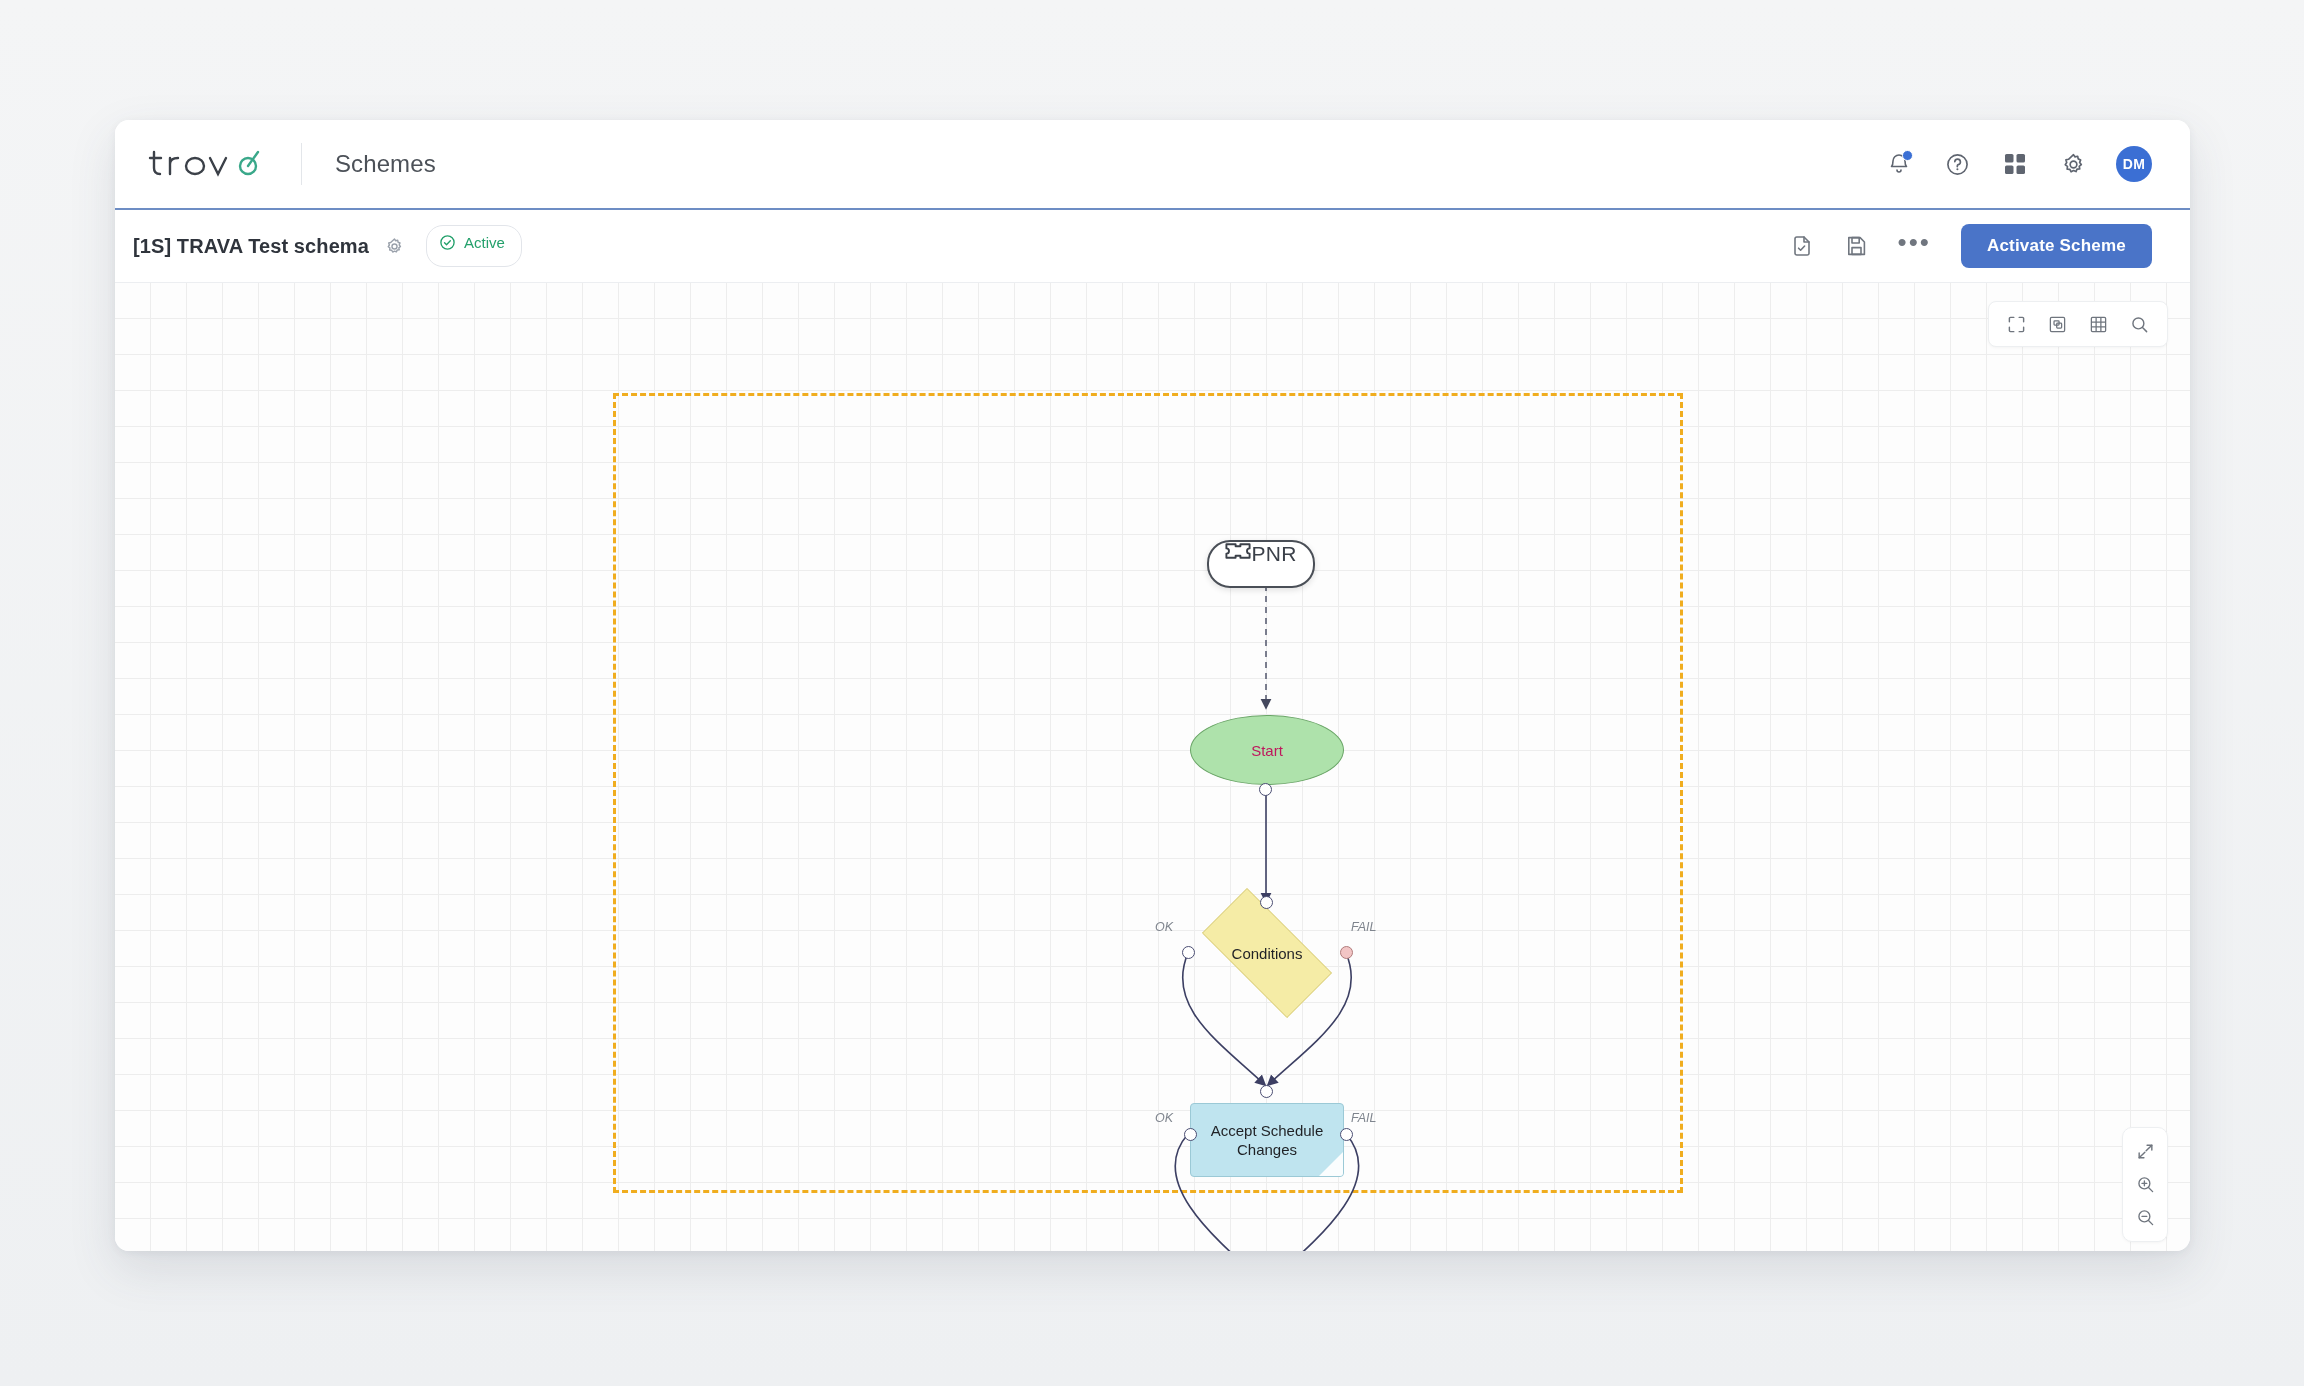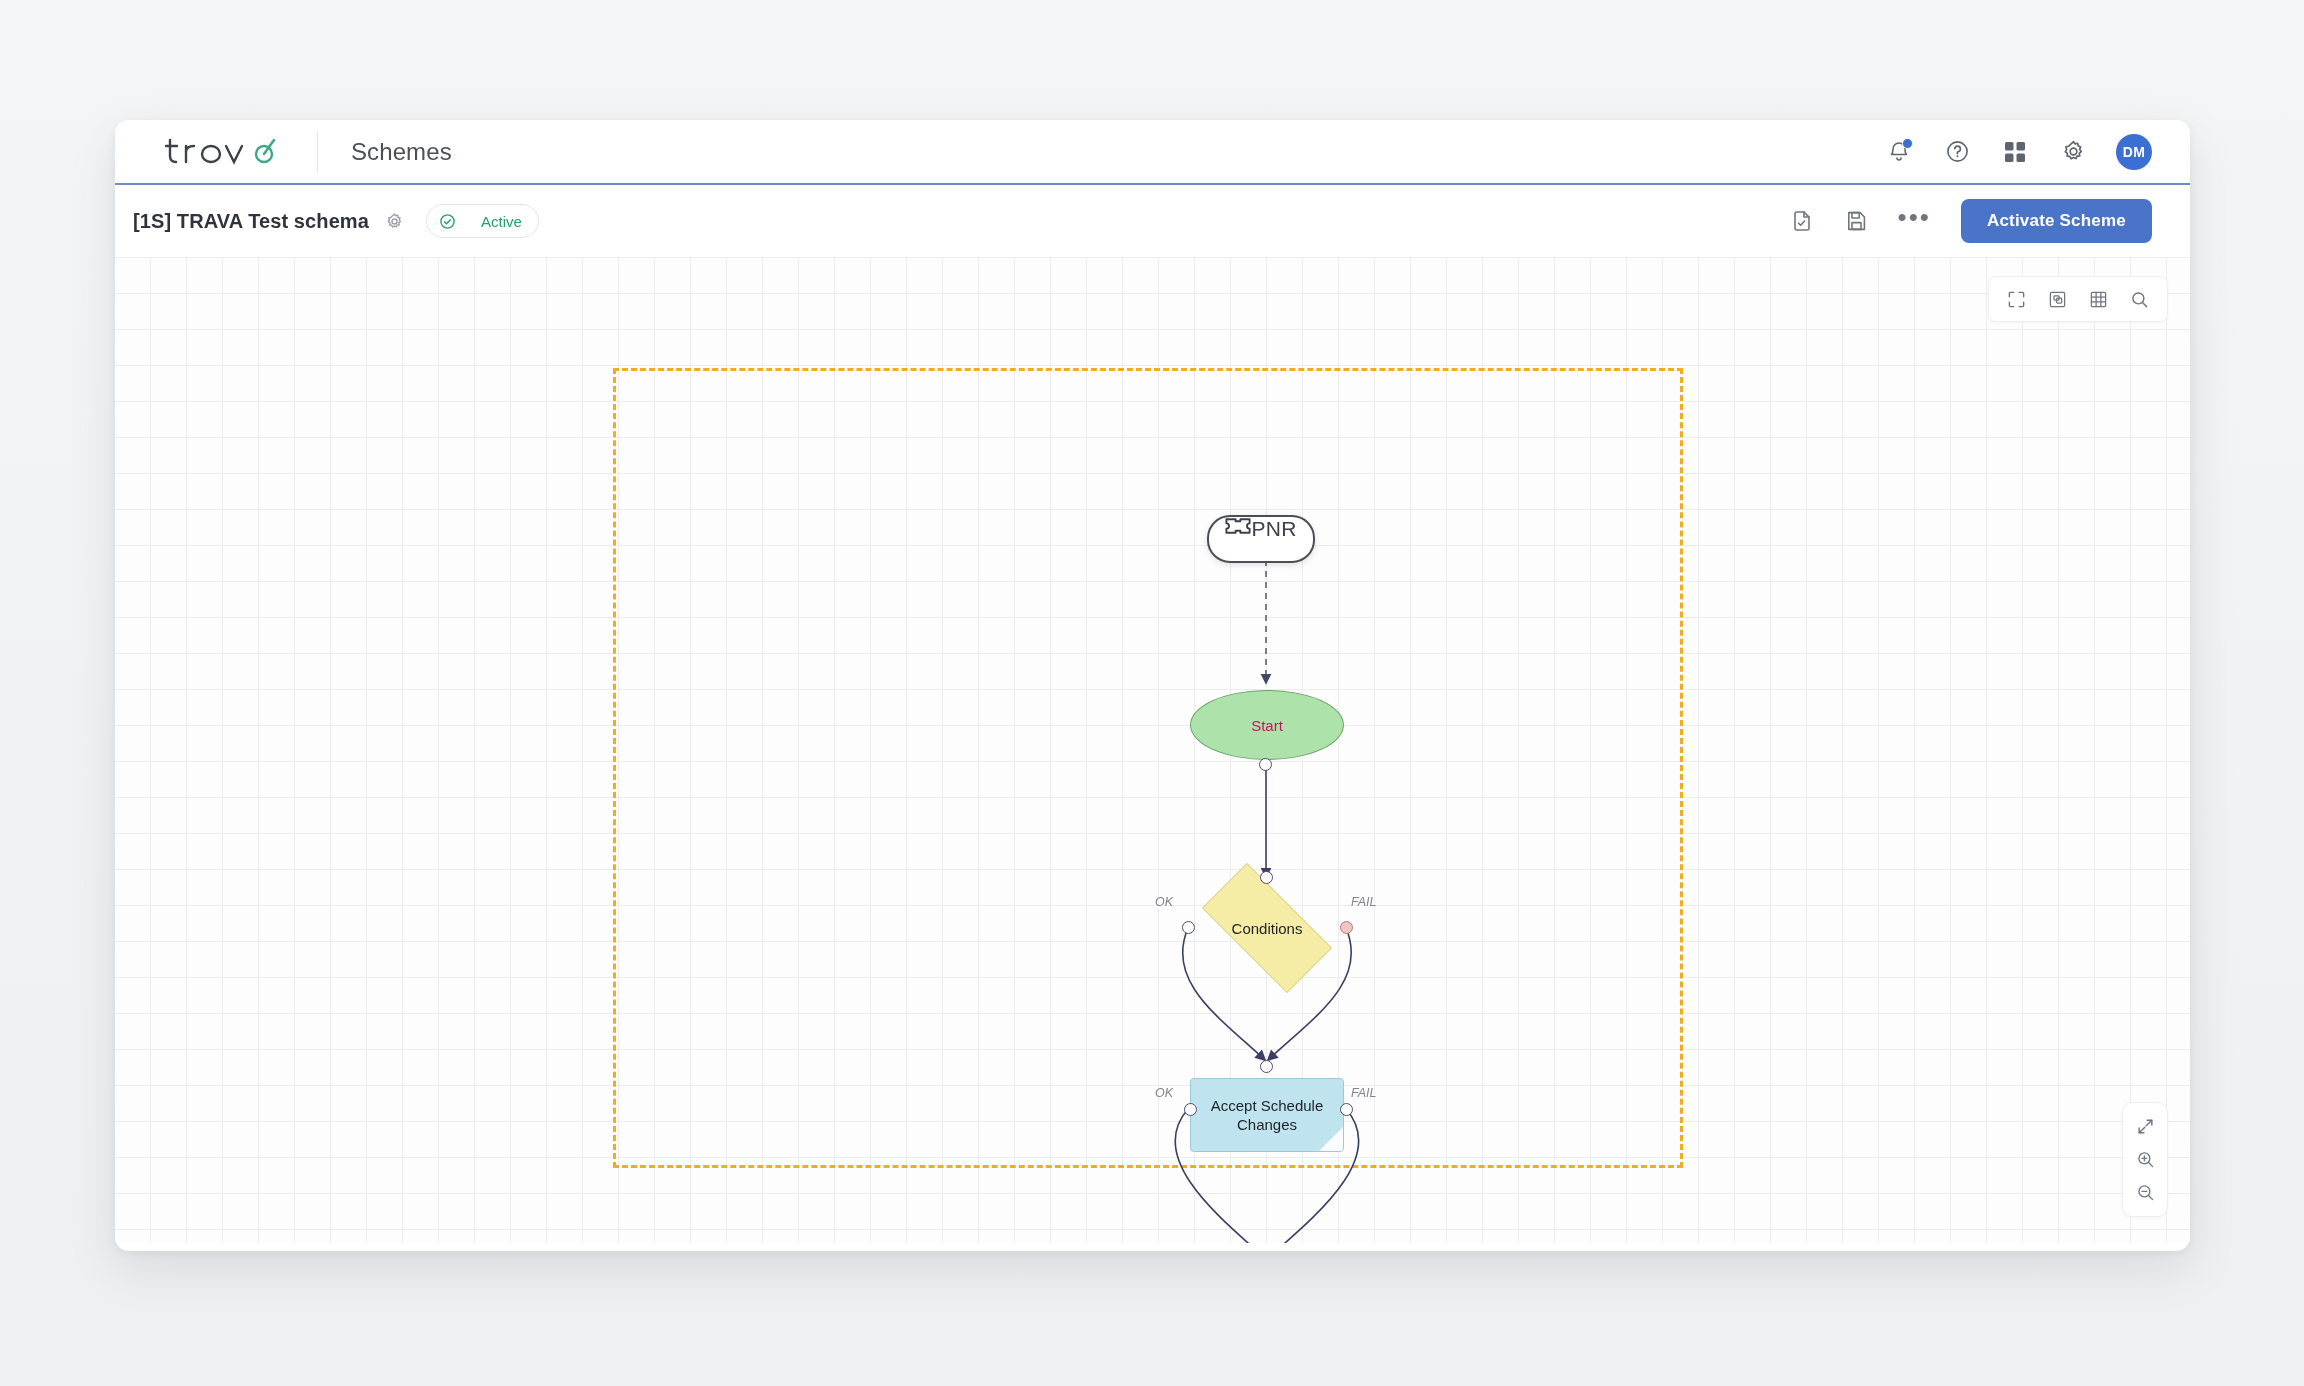--- a/index.html
+++ b/index.html
@@ -28,27 +28,26 @@
     height: 1131px;
     background: #ffffff;
     border-radius: 14px;
     box-shadow: 0 18px 48px rgba(60, 70, 90, 0.13), 0 2px 8px rgba(60,70,90,0.07);
     overflow: hidden;
   }
 
   
   .header {
     position: relative;
-    height: 65px;
+    height: 90px;
     background: #fff;
     display: flex;
     align-items: center;
     border-bottom: 2px solid #6d8dc4;
     box-sizing: border-box;
-    padding-left: 16px;
   }
   .logo-wrap {
     width: 186px;
     display: flex;
     align-items: center;
     justify-content: center;
     height: 100%;
     box-sizing: border-box;
   }
   .logo-svg { display:block; }
@@ -119,22 +118,22 @@
     display: flex; align-items: center;
     cursor: pointer;
   }
   .status-pill {
     margin-left: 22px;
     height: 32px;
     border: 1px solid #e2e5ea;
     border-radius: 17px;
     display: flex;
     align-items: center;
-    gap: 25px;
-    padding: 0 16px 0 12px;
+    gap: 8px;
+    padding: 0 16px 8px 12px;
     color: #23a06b;
     font-size: 15px;
     background: #fff;
     cursor: pointer;
   }
   .subbar-right {
     margin-left: auto;
     display: flex;
     align-items: center;
     gap: 30px;

